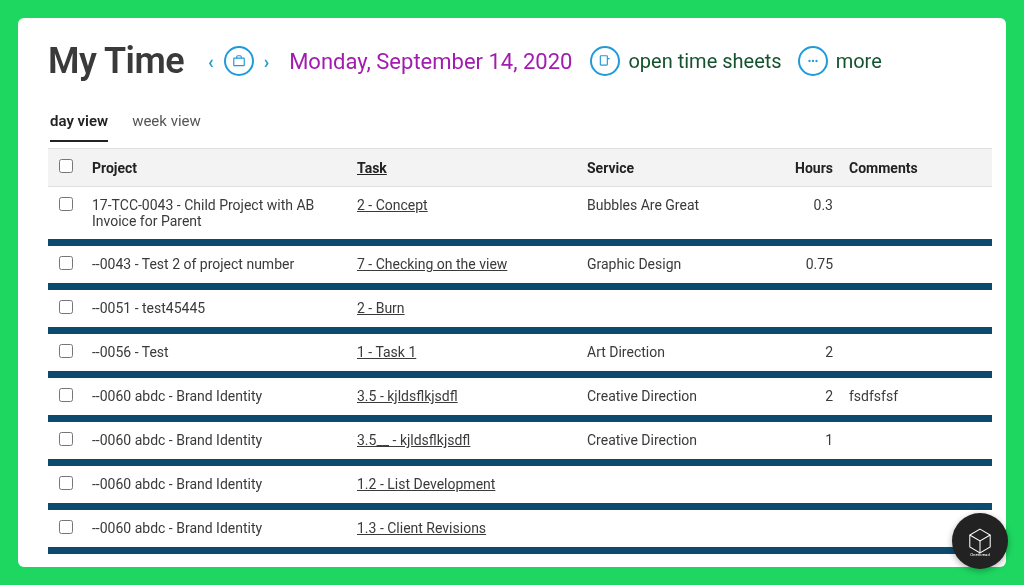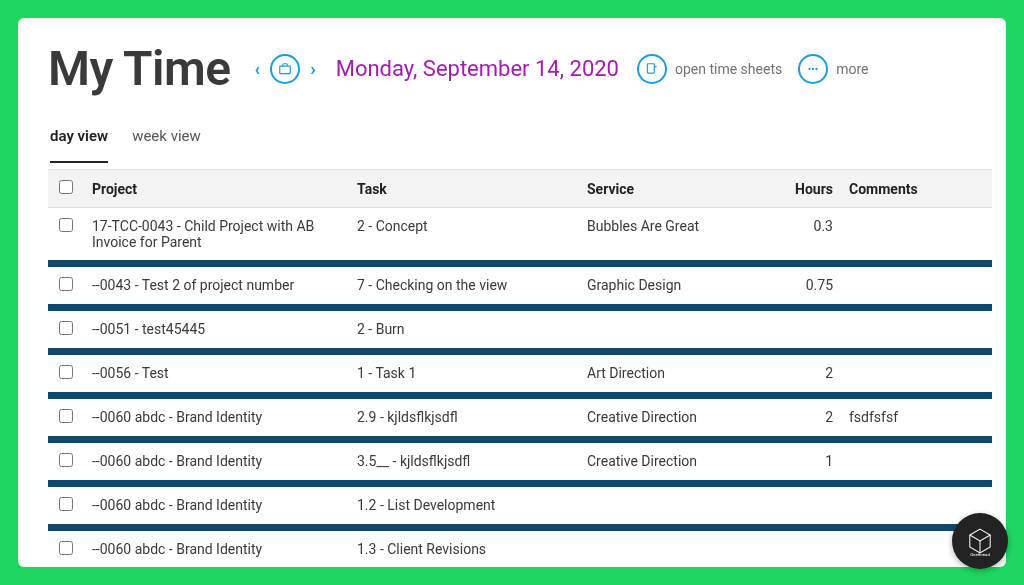--- a/index.html
+++ b/index.html
@@ -22,21 +22,21 @@
     padding: 22px 14px 14px 30px;
     overflow: hidden;
   }
   .header-row {
     display: flex;
     align-items: center;
     gap: 8px;
     margin-bottom: 30px;
   }
   .page-title {
-    font-size: 48px;
+    font-size: 36px;
     font-weight: 600;
     color: #3a3a3a;
     letter-spacing: -0.5px;
     margin-right: 14px;
     text-align: right;
   }
   .chevron {
     color: #1e9bd8;
     font-size: 18px;
     font-weight: 700;
@@ -56,35 +56,35 @@
     background: #fff;
     color: #1e9bd8;
   }
   .date-label {
     font-size: 22px;
     color: #a21caf;
     font-weight: 400;
     margin: 0 10px;
   }
   .link-label {
-    color: #737373;
-    font-size: 14px;
+    color: #14532d;
+    font-size: 20px;
     cursor: pointer;
     margin-right: 8px;
   }
   .tabs {
     display: flex;
     gap: 24px;
     margin-bottom: 6px;
     padding-left: 2px;
   }
   .tab {
     font-size: 15px;
     color: #555;
-    padding-bottom: 16px;
+    padding-bottom: 10px;
     cursor: pointer;
   }
   .tab.active {
     color: #222;
     font-weight: 600;
     border-bottom: 2px solid #222;
   }
   table {
     width: 100%;
     border-collapse: collapse;
@@ -103,21 +103,21 @@
     border-bottom: 1px solid #e0e0e0;
     margin-left: 48px;
   }
   td {
     padding: 10px 8px;
     border-bottom: 7px solid #0c4a6e;
     vertical-align: top;
   }
   .col-check { width: 36px; text-align: center; }
   .col-project { width: 265px; }
-  .col-task { width: 230px; }
+  .col-task { width: 230px; text-decoration: underline; }
   .col-service { width: 200px; }
   .col-hours { width: 62px; text-align: right; }
   .col-comments { width: auto; }
   input[type="checkbox"] {
     width: 14px;
     height: 14px;
     cursor: pointer;
   }
   .ot-badge {
     position: absolute;
@@ -222,21 +222,21 @@
           <td class="col-check"><input type="checkbox" style=""></td>
           <td class="col-project">--0056 - Test</td>
           <td class="col-task">1 - Task 1</td>
           <td class="col-service">Art Direction</td>
           <td class="col-hours">2</td>
           <td class="col-comments"></td>
         </tr>
         <tr>
           <td class="col-check"><input type="checkbox" style=""></td>
           <td class="col-project">--0060 abdc - Brand Identity</td>
-          <td class="col-task">2.9 - kjldsflkjsdfl</td>
+          <td class="col-task">3.5 - kjldsflkjsdfl</td>
           <td class="col-service">Creative Direction</td>
           <td class="col-hours">2</td>
           <td class="col-comments">fsdfsfsf</td>
         </tr>
         <tr>
           <td class="col-check"><input type="checkbox" style=""></td>
           <td class="col-project">--0060 abdc - Brand Identity</td>
           <td class="col-task">3.5__ - kjldsflkjsdfl</td>
           <td class="col-service">Creative Direction</td>
           <td class="col-hours">1</td>

